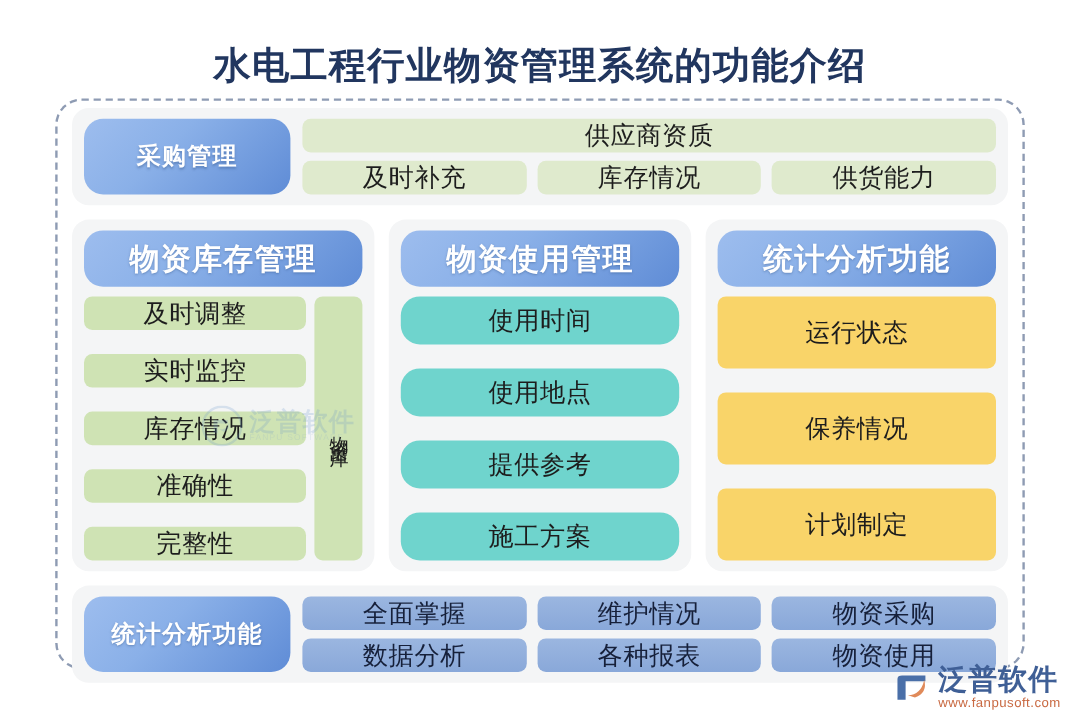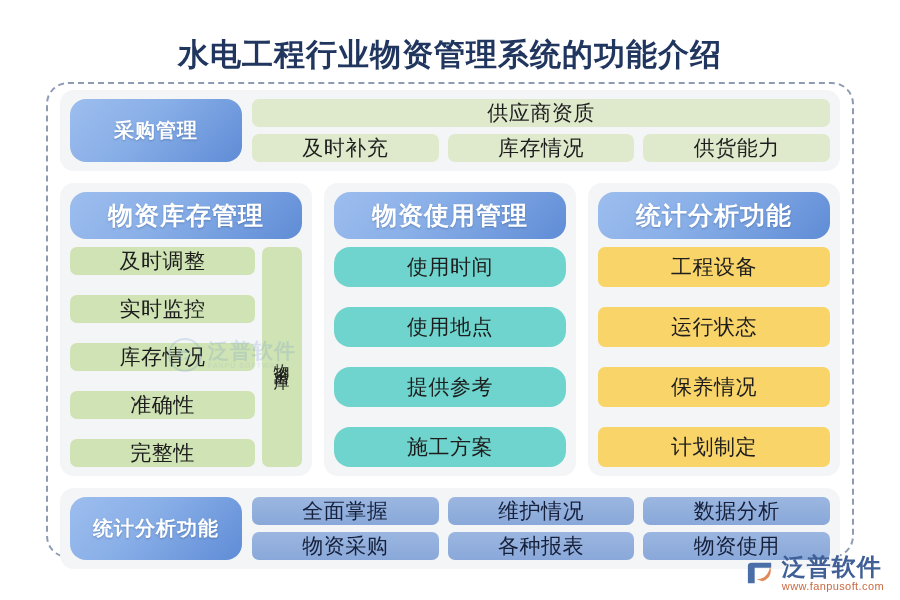--- a/index.html
+++ b/index.html
@@ -293,37 +293,36 @@
             <div class="chip chip-teal">提供参考</div>
             <div class="chip chip-teal">施工方案</div>
           </div>
         </div>
       </div>
 
       <div class="col">
         <div class="hdr">统计分析功能</div>
         <div class="col-body">
           <div class="col-items">
-            <div class="chip chip-amber">工程设备</div>
             <div class="chip chip-amber">运行状态</div>
             <div class="chip chip-amber">保养情况</div>
             <div class="chip chip-amber">计划制定</div>
           </div>
         </div>
       </div>
 
     </div>
 
     <div class="card sec3">
       <div class="hdr">统计分析功能</div>
       <div class="sec3-grid">
         <div class="chip chip-blue">全面掌握</div>
         <div class="chip chip-blue">维护情况</div>
+        <div class="chip chip-blue">物资采购</div>
         <div class="chip chip-blue">数据分析</div>
-        <div class="chip chip-blue">物资采购</div>
         <div class="chip chip-blue">各种报表</div>
         <div class="chip chip-blue">物资使用</div>
       </div>
     </div>
 
   </div>
 
   <div class="watermark">
     <svg width="34" height="34" viewBox="0 0 34 34">
       <circle cx="17" cy="17" r="16" fill="none" stroke="#5f8ec9" stroke-width="2"></circle>

